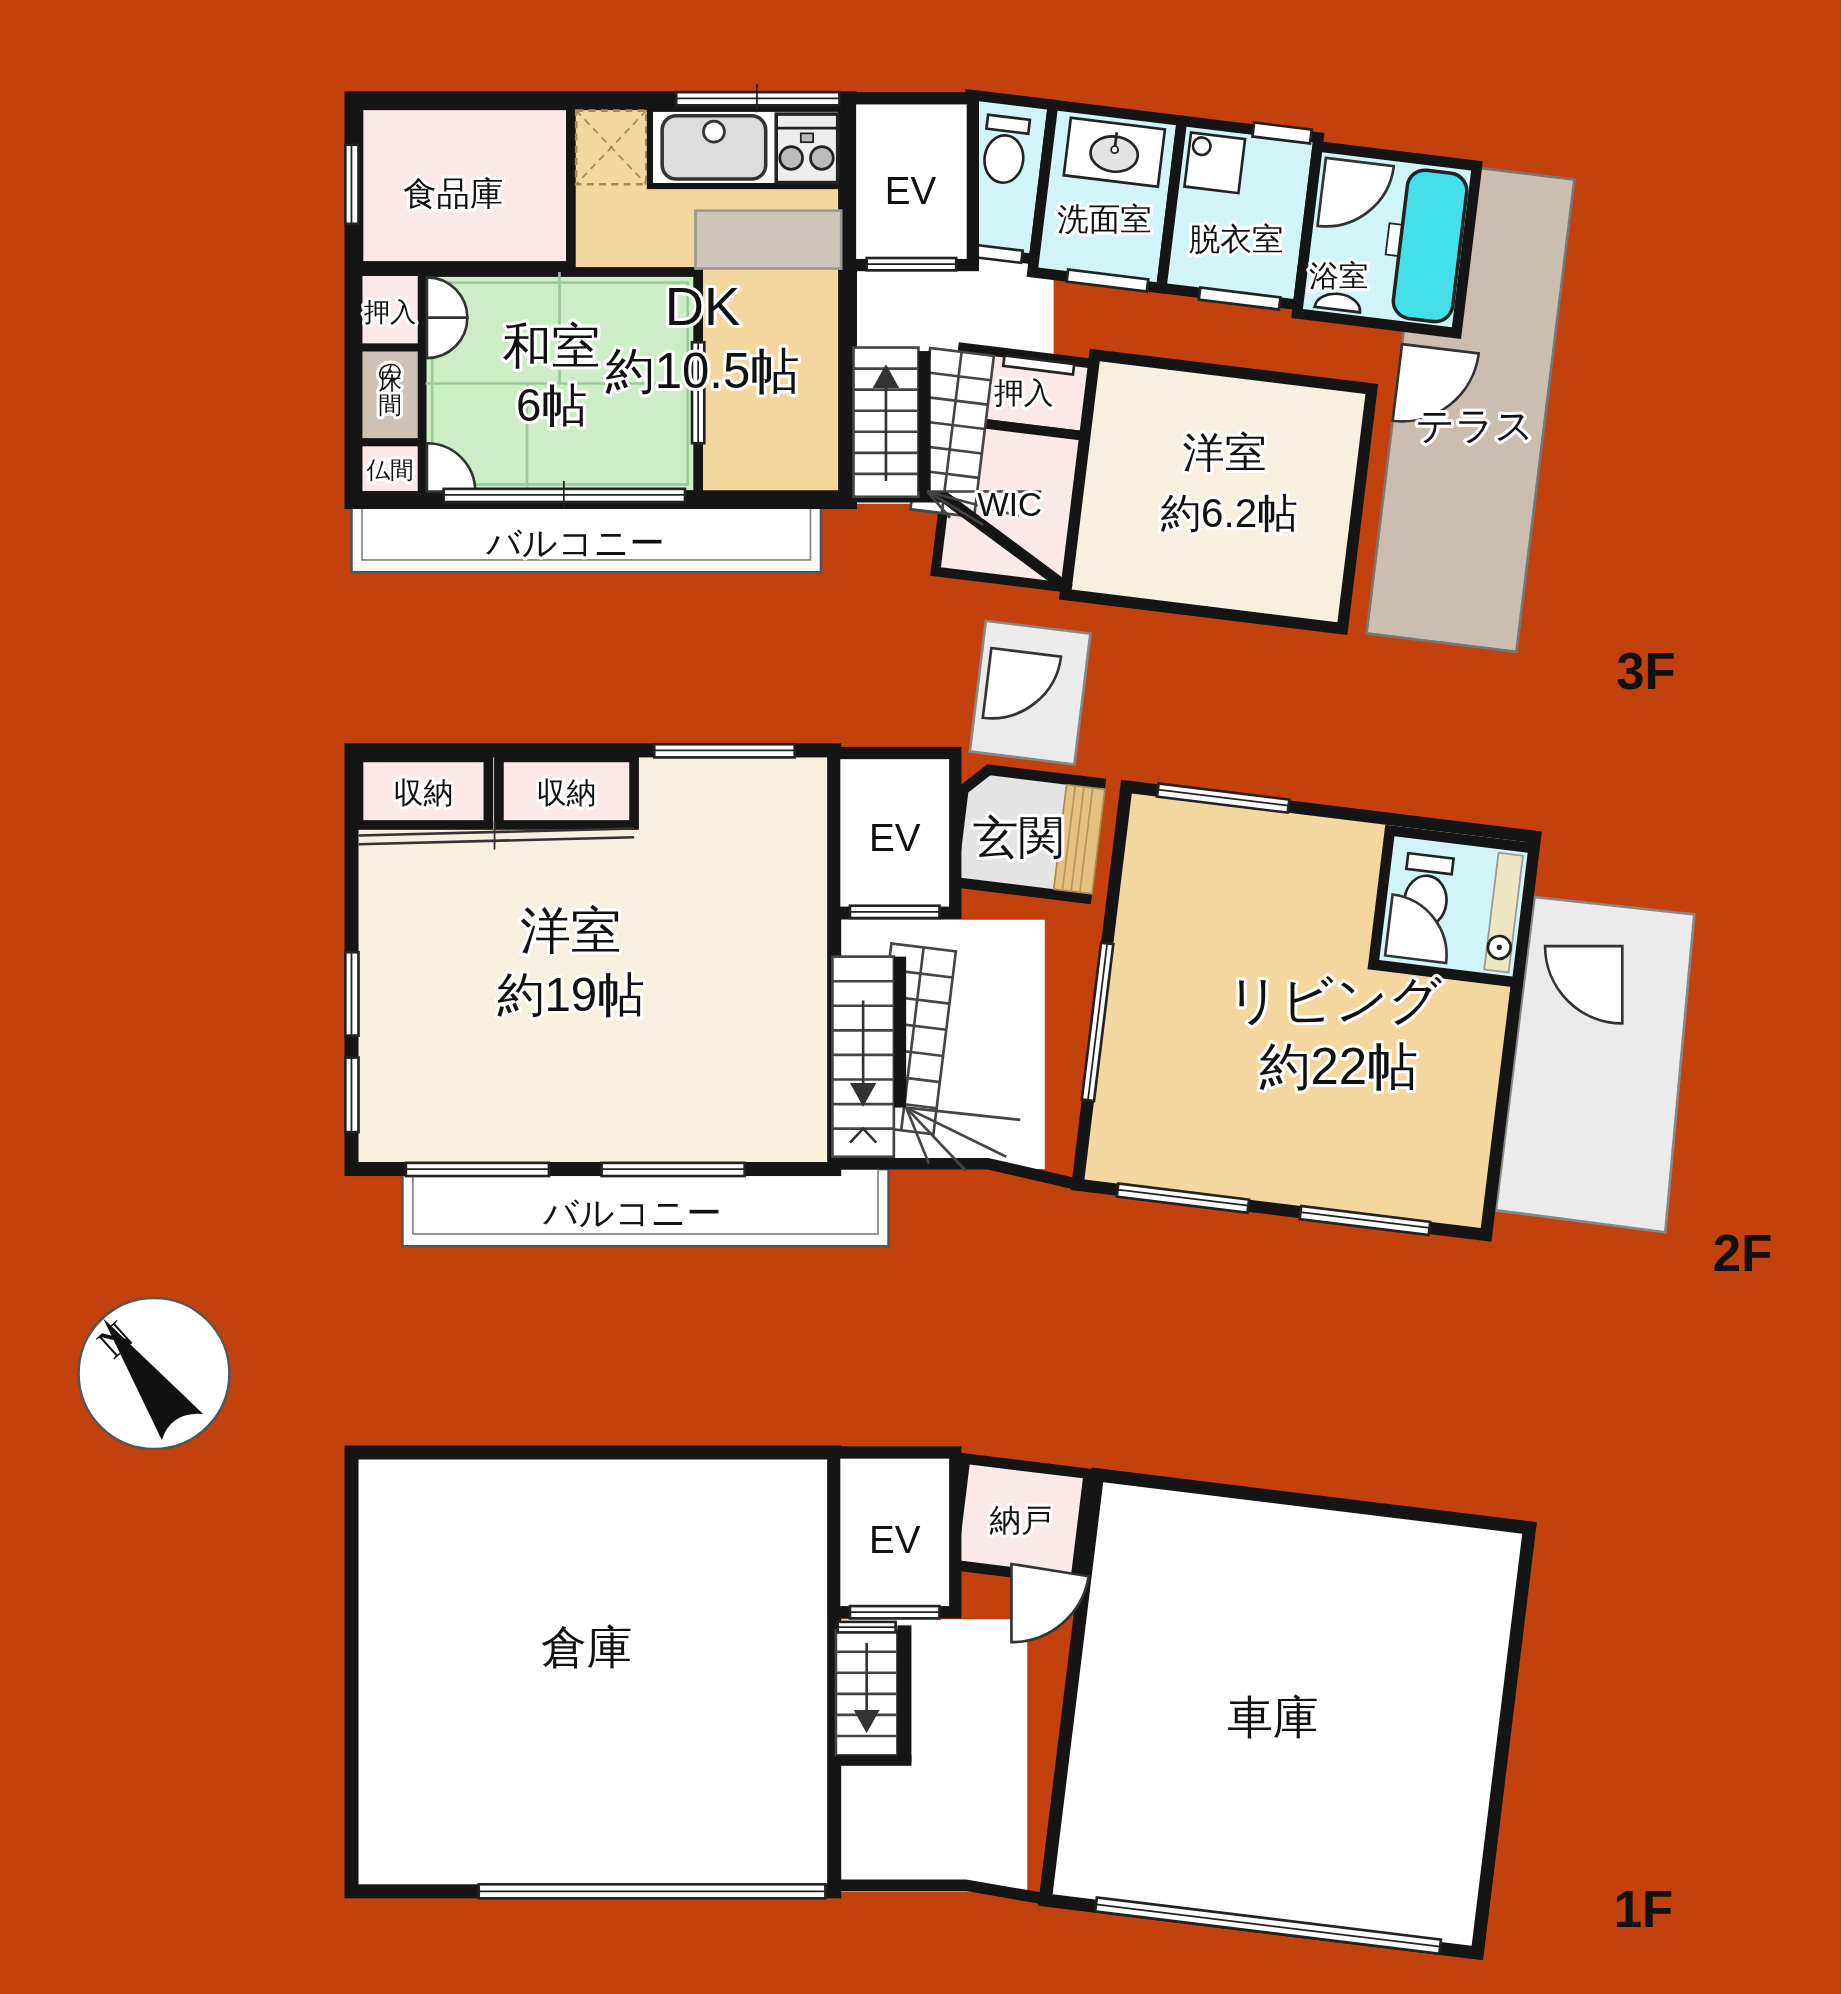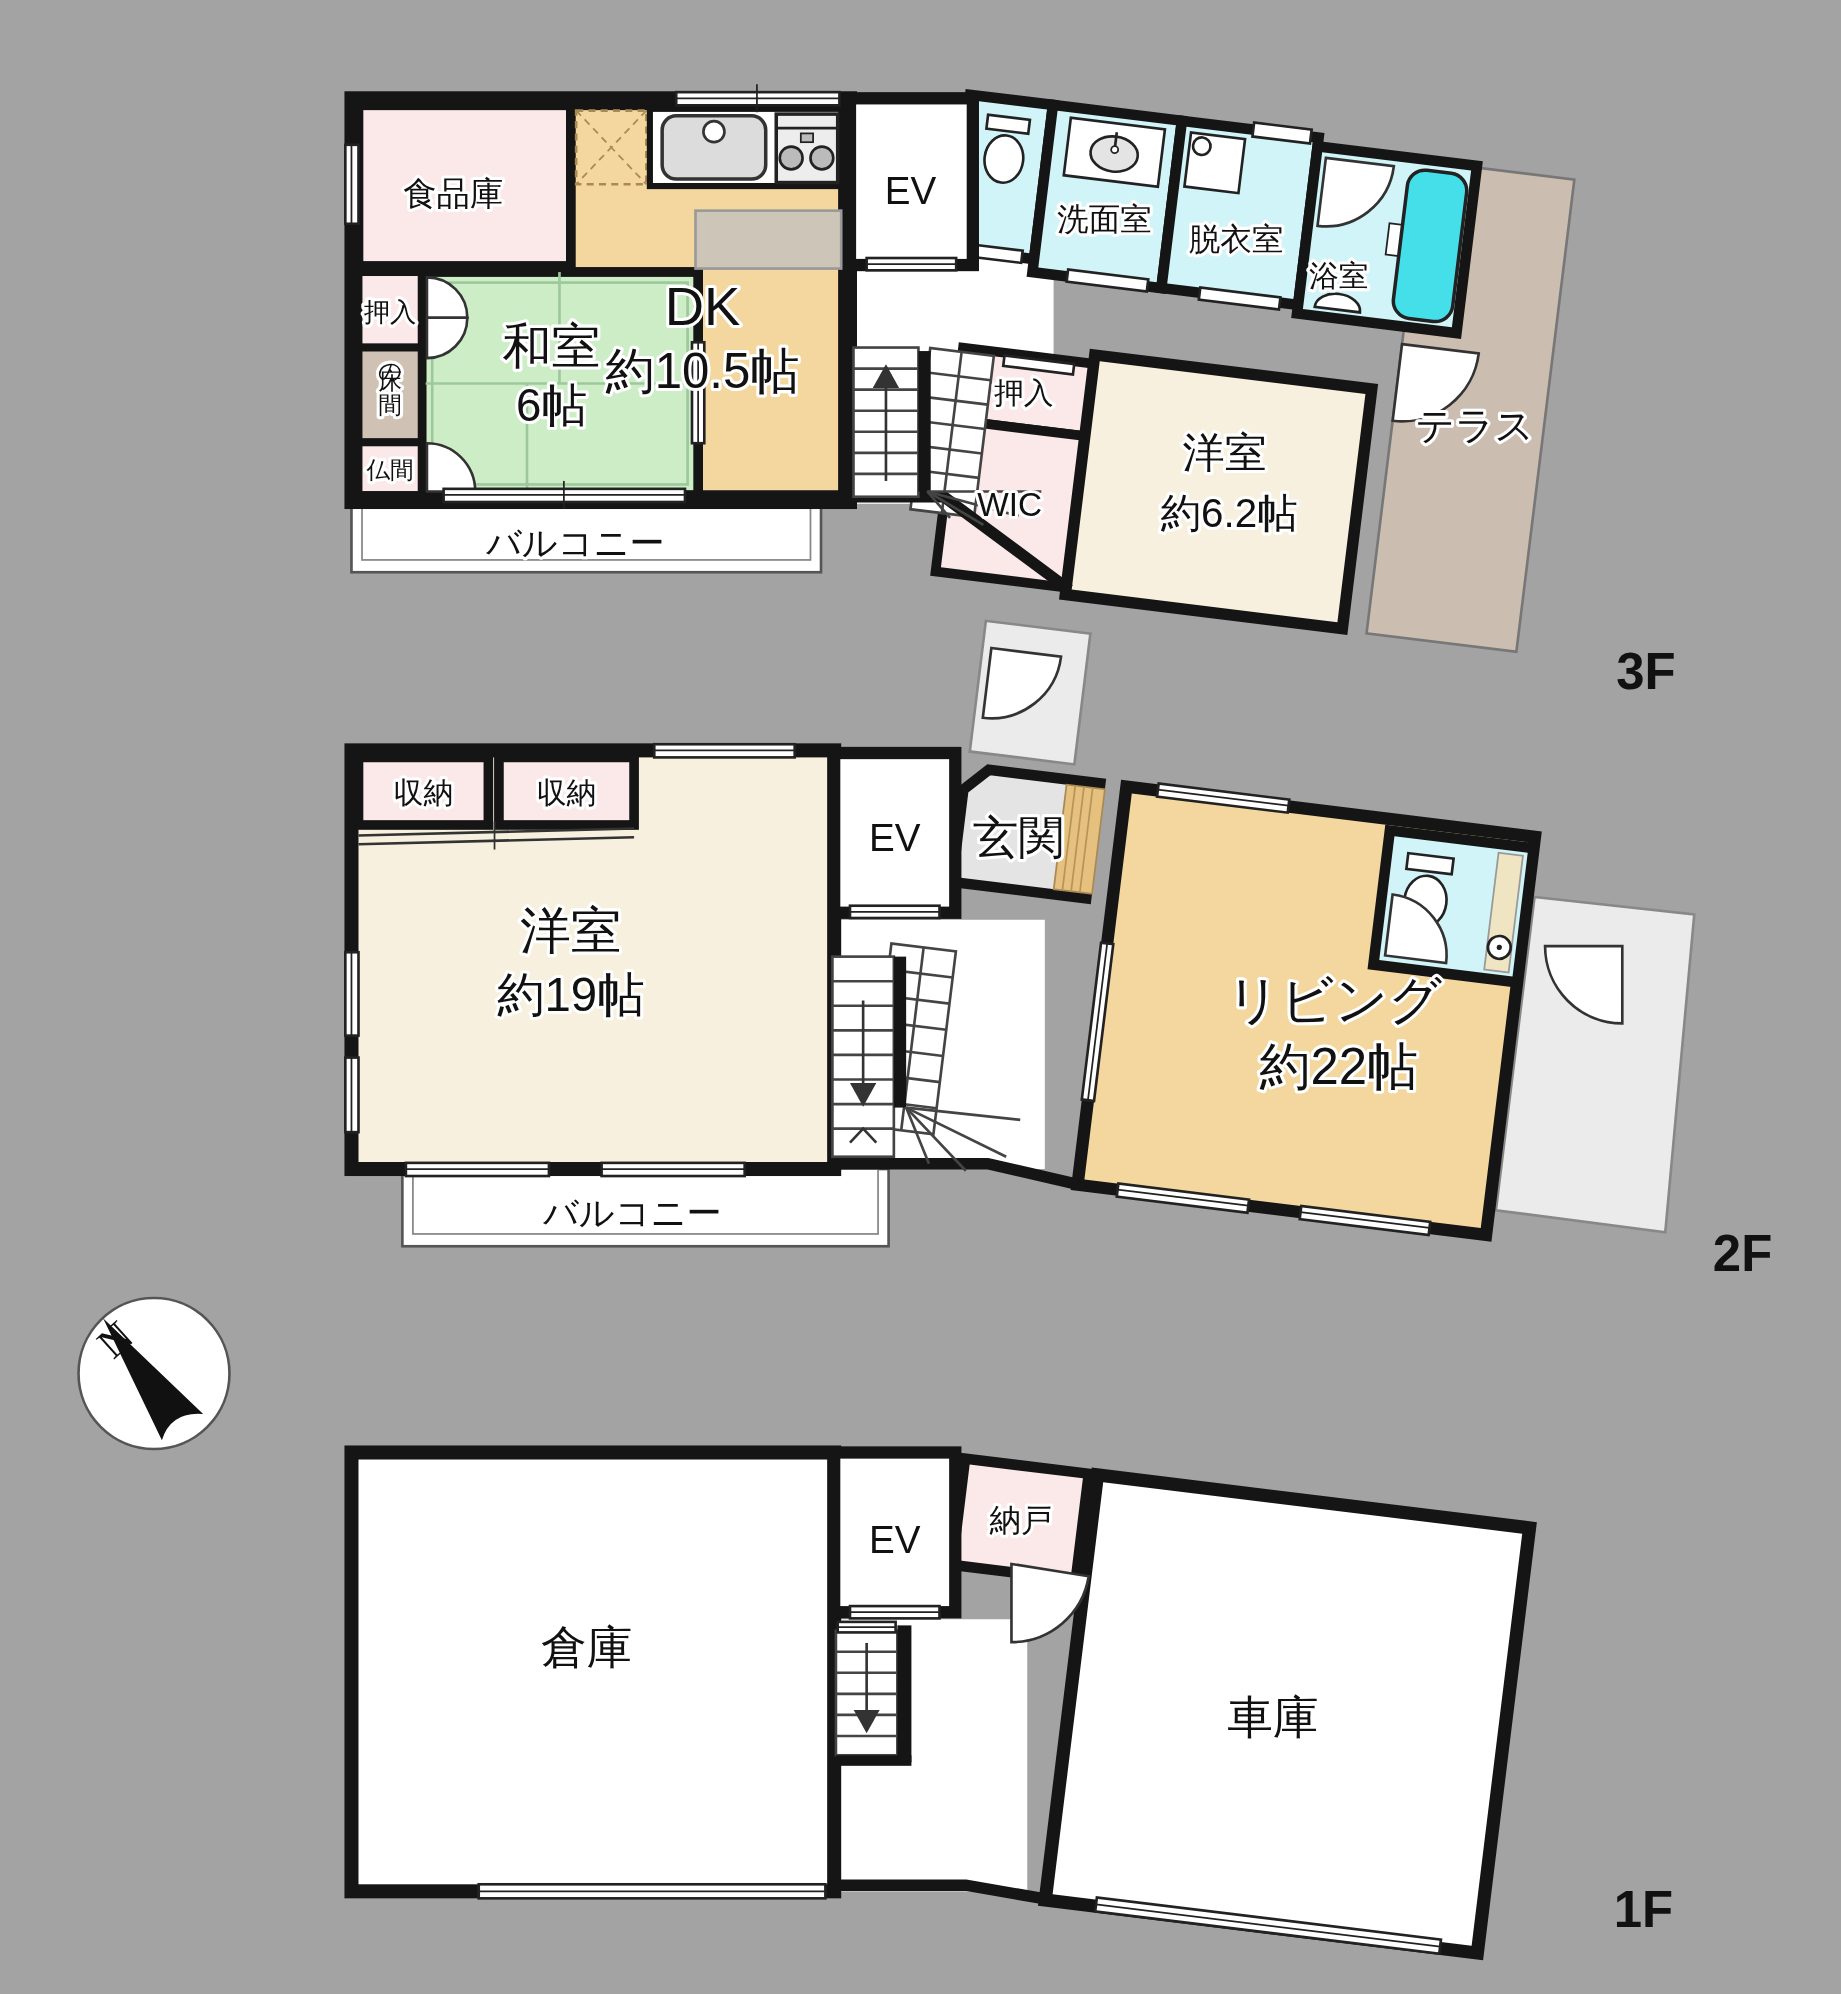--- a/index.html
+++ b/index.html
@@ -1,16 +1,16 @@
 <!DOCTYPE html>
 <html style="font-size:14px"><head>
 <meta charset="utf-8">
 <style>
   html,body{margin:0;padding:0;background:#fff;}
-  .page{width:1841px;height:1994px;background:#a3a3a3;position:relative;font-family:"Liberation Sans",sans-serif;}
+  .page{width:1841px;height:1994px;background:#c2410c;position:relative;font-family:"Liberation Sans",sans-serif;}
   svg{display:block;}
   .lbl{font-family:"Liberation Sans",sans-serif;fill:#111;stroke:#ffffff;stroke-width:7px;
        paint-order:stroke;stroke-linejoin:round;text-anchor:middle;}
   .flbl{font-family:"Liberation Sans",sans-serif;fill:#111;font-weight:bold;text-anchor:middle;}
   .vert{writing-mode:vertical-rl;text-orientation:upright;}
   .win{fill:#fff;stroke:#222;stroke-width:3;}
   .door{fill:#fff;stroke:#333;stroke-width:3;}
   .stair{fill:#fff;stroke:#444;stroke-width:3;}
   .tread{stroke:#444;stroke-width:3;}
   .nfont{font-family:"Liberation Serif",serif;fill:#111;text-anchor:middle;}

